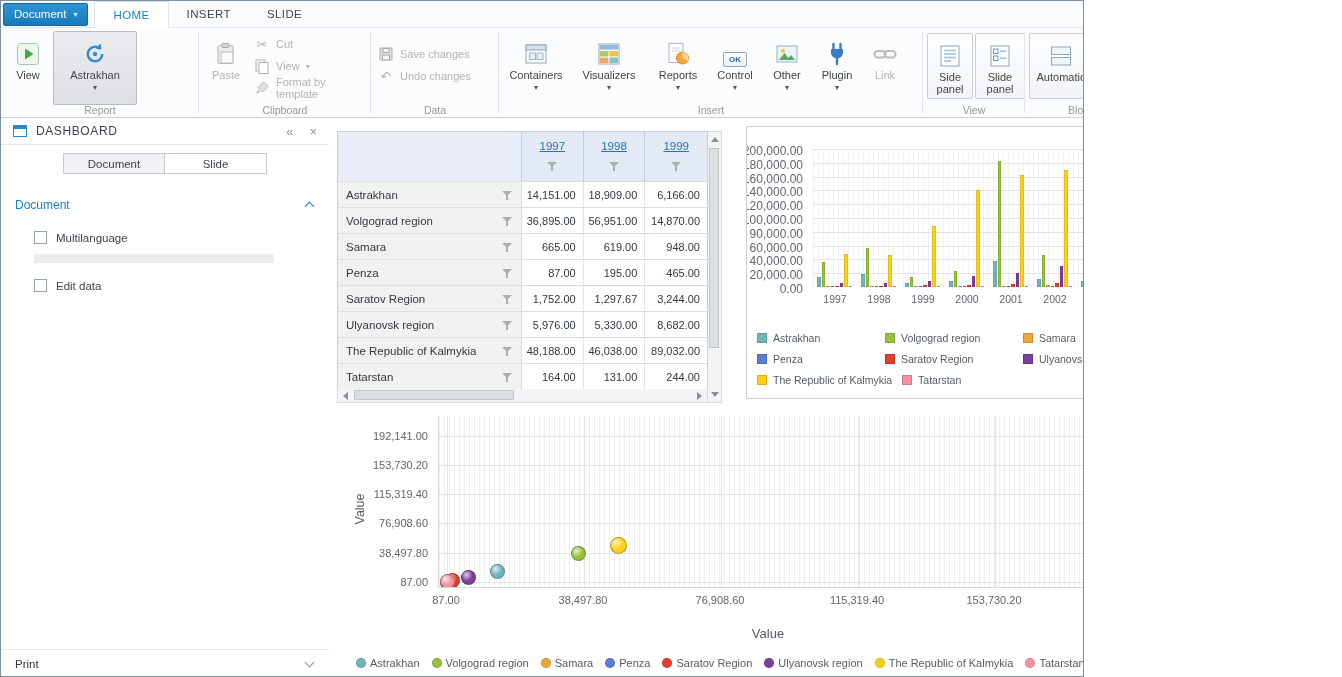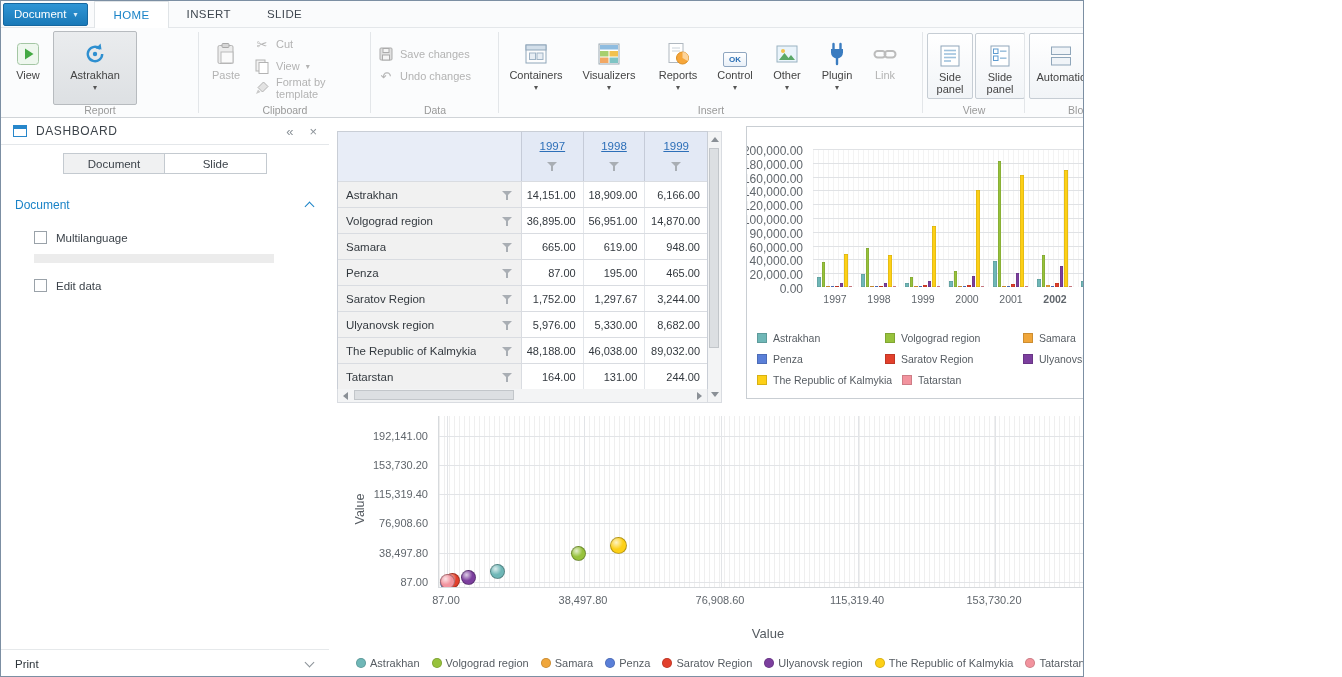--- a/index.html
+++ b/index.html
@@ -596,21 +596,21 @@
             <div class="bar" style="left: 26.5px; height: 10px; background: rgb(124, 63, 158);"></div>
             <div class="bar" style="left: 31px; height: 62px; background: rgb(253, 208, 23);"></div>
           </div>
         </div>
       <div class="bar-xaxis">
           <div class="xlab" style="left: 0px; width: 44px;">1997</div>
           <div class="xlab" style="left: 44px; width: 44px;">1998</div>
           <div class="xlab" style="left: 88px; width: 44px;">1999</div>
           <div class="xlab" style="left: 132px; width: 44px;">2000</div>
           <div class="xlab" style="left: 176px; width: 44px;">2001</div>
-          <div class="xlab" style="left: 220px; width: 44px; font-weight: bold;">2002</div>
+          <div class="xlab" style="left: 220px; width: 44px;">2002</div>
           <div class="xlab" style="left: 264px; width: 44px;">2003</div>
         </div>
       <div class="bar-legend">
           <div class="lg-row">
             <div class="lg-item">
               <div class="lg-sq" style="background: rgb(111, 183, 183);"></div>
               <div class="lg-tx">Astrakhan</div>
             </div>
             <div class="lg-item">
               <div class="lg-sq" style="background: rgb(151, 194, 60);"></div>

